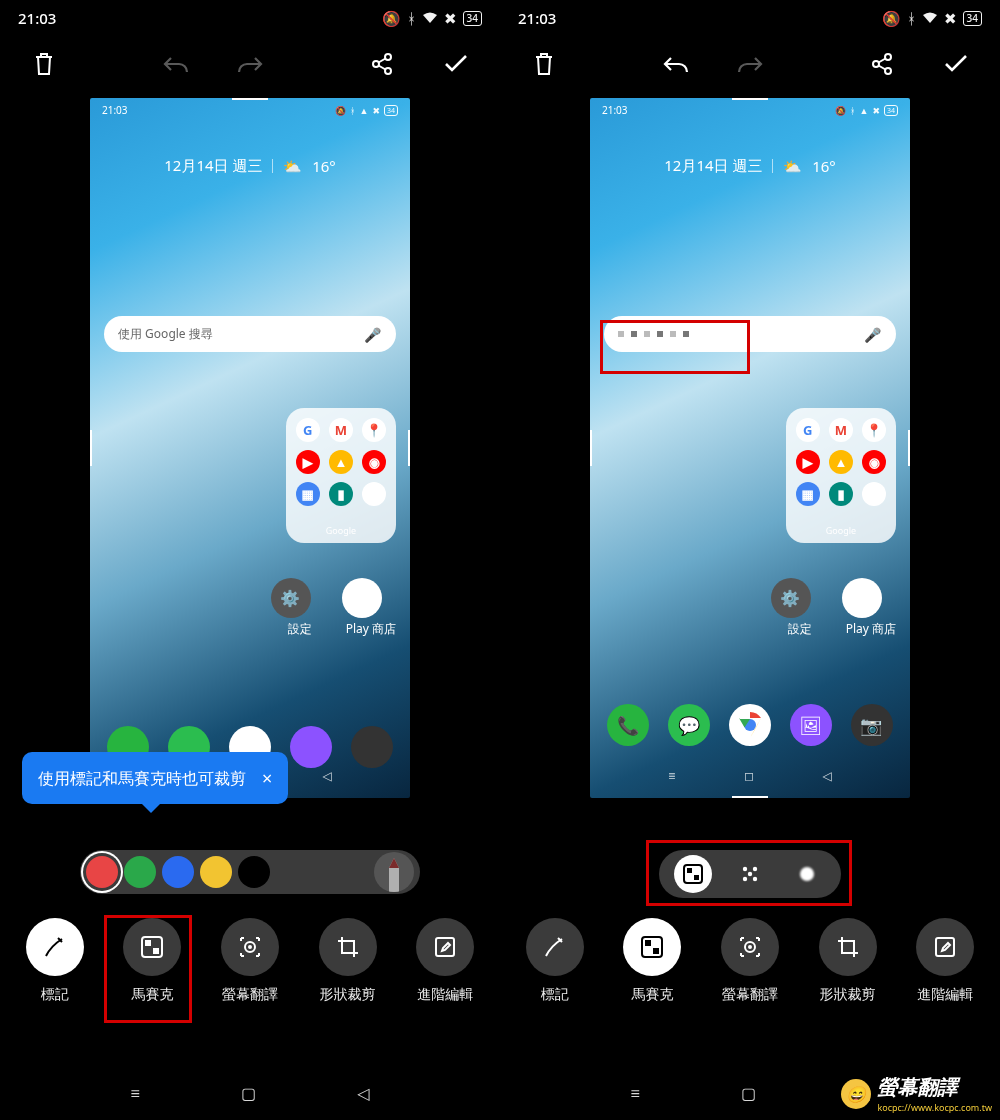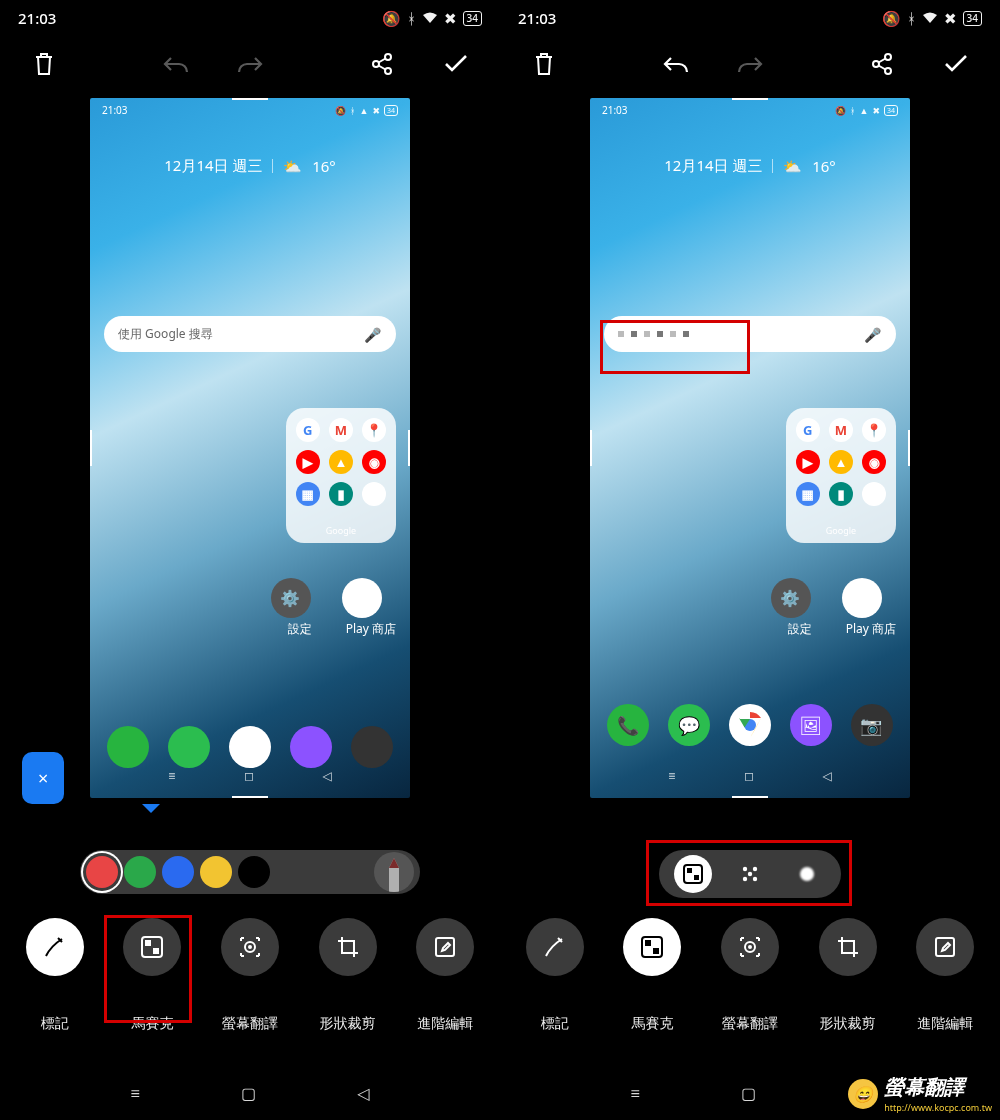--- a/index.html
+++ b/index.html
@@ -184,21 +184,21 @@
     top:918px;
     left:0; right:0;
     display:flex;
     justify-content:space-around;
     padding:0 6px;
   }
   .tool{ display:flex; flex-direction:column; align-items:center; gap:8px; width:90px;}
   .tool .circ{ width:58px; height:58px; border-radius:50%; background:#3b3b3b; display:flex;align-items:center;justify-content:center;}
   .tool.sel .circ{ background:#fff; color:#000;}
   .tool.sel-left .circ{ background:#fff; color:#000;}
-  .tool .tlabel{ font-size:14px; color:#eee;margin-top:29px;}
+  .tool .tlabel{ font-size:14px; color:#eee;}
 
   
   .sys-nav{
     position:absolute;
     bottom:16px;
     left:0; right:0;
     display:flex;
     justify-content:space-around;
     padding:0 80px;
     color:#d8d8d8;
@@ -348,20 +348,21 @@
     </div>
 
     <div class="nav-pill">
       <span>≡</span>
       <span>◻</span>
       <span>◁</span>
     </div>
   </div>
 
   <div class="tip-bubble">
+    <span>使用標記和馬賽克時也可裁剪</span>
     <span class="tip-close">×</span>
   </div>
 
   <div class="swatch-pill">
     <span class="swatch sel" style="background:#e84545"></span>
     <span class="swatch" style="background:#2aa84a"></span>
     <span class="swatch" style="background:#2a6af0"></span>
     <span class="swatch" style="background:#f2c431"></span>
     <span class="swatch" style="background:#000"></span>
     <span class="pen-slot">
@@ -647,15 +648,15 @@
     <span>≡</span>
     <span>▢</span>
     <span>◁</span>
   </div>
 </div>
 
 <div class="watermark">
   <span class="face">😄</span>
   <span>
     <span>螢幕翻譯</span>
-    <span class="sub">http://www.kocpc.com.tw</span>
+    <span class="sub">kocpc://www.kocpc.com.tw</span>
   </span>
 </div>
 
 </body></html>

